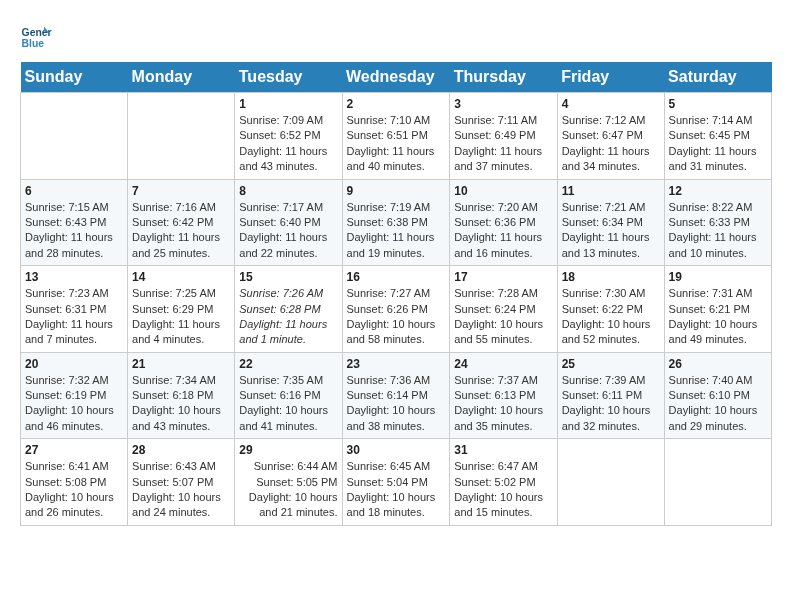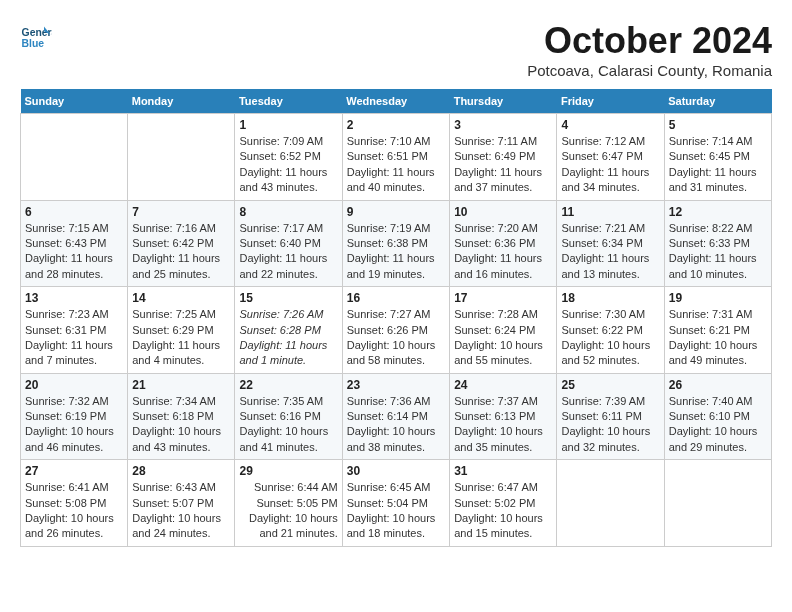--- a/index.html
+++ b/index.html
@@ -40,21 +40,21 @@
     table {
       width: 100%;
       border-collapse: collapse;
       font-size: 11px;
     }
     thead tr th {
       background-color: #2980b9;
       color: #fff;
       padding: 6px 4px;
       text-align: left;
-      font-size: 11px;
+      font-size: 16px;
       font-weight: bold;
     }
     tbody tr td {
       border: 1px solid #ccc;
       vertical-align: top;
       padding: 4px;
       width: 108px;
       min-height: 80px;
       color: #222;
       background: #fff;
@@ -79,24 +79,20 @@
 </head>
 <body>
 
 <div class="header">
   <div class="logo">
     <svg class="logo-icon" viewBox="0 0 40 40">
       <text x="2" y="20" font-size="13" font-weight="bold" fill="#1a5276">General</text>
       <text x="2" y="34" font-size="13" font-weight="bold" fill="#2e86c1">Blue</text>
       <polygon points="30,8 38,18 30,14" fill="#2e86c1"></polygon>
     </svg>
-  </div>
-  <div class="title-area">
-    <div class="month-title">October 2024</div>
-    <div class="location-title">Potcoava, Calarasi County, Romania</div>
   </div>
 </div>
 
 <table>
   <thead>
     <tr id="weekday-header">
         <th>Sunday</th>
         <th>Monday</th>
         <th>Tuesday</th>
         <th>Wednesday</th>

